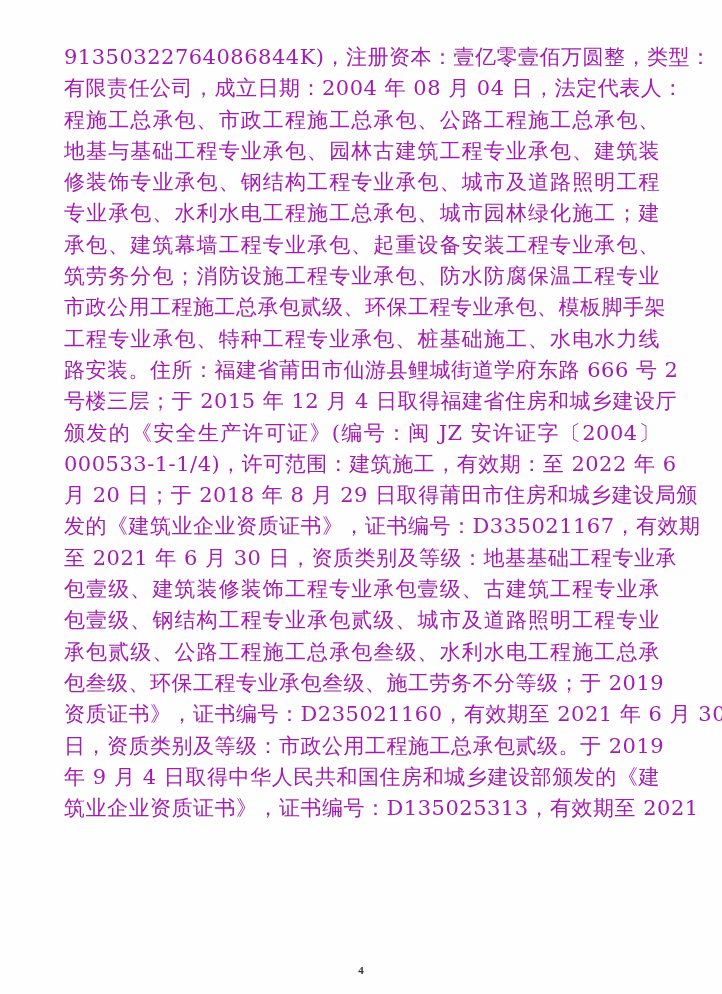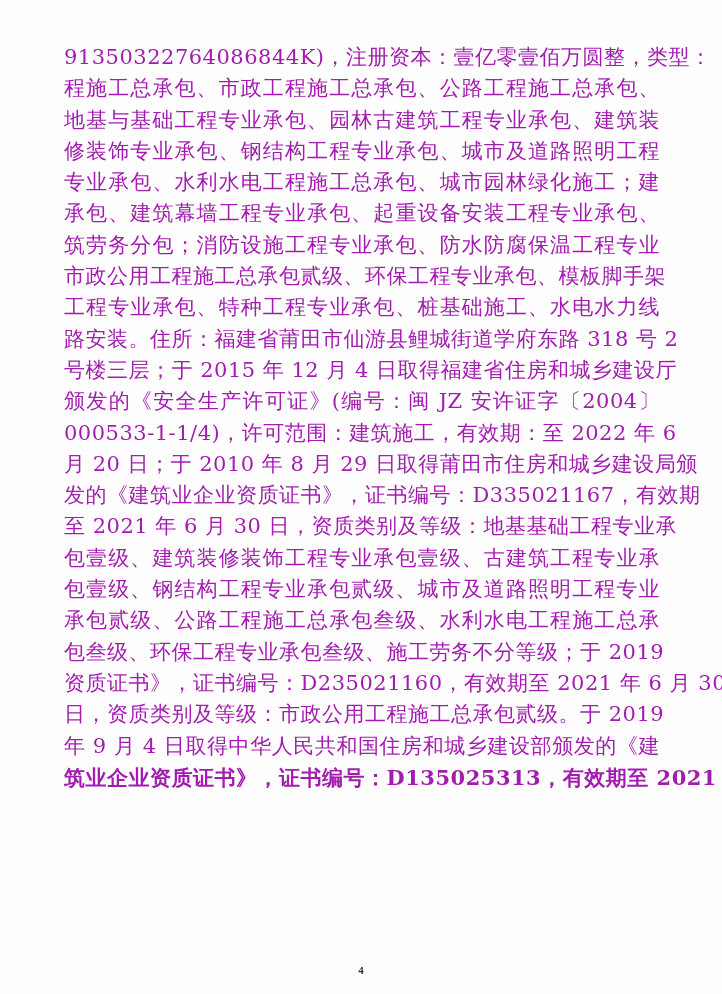--- a/index.html
+++ b/index.html
@@ -33,53 +33,53 @@
       line-height: 31.3px;
       font-size: 21px;
       white-space: nowrap;
       text-align: justify;
       text-align-last: justify;
       letter-spacing: 0.5px;
       color: #a21caf;
     }
     .line.last {
       text-align-last: justify;
-      font-weight: bold;
     }
     .page-number {
       position: absolute;
       left: 0;
       width: 722px;
       top: 964px;
       text-align: center;
       font-size: 11px;
       font-weight: bold;
       color: #333;
       font-family: "Liberation Serif", serif;
     }
   </style>
 </head>
 <body>
 
 <div class="page">
   <div class="body-text">
     <span class="line">91350322764086844K)，注册资本：壹亿零壹佰万圆整，类型：</span>
+    <span class="line">有限责任公司，成立日期：2004 年 08 月 04 日，法定代表人：</span>
     <span class="line">程施工总承包、市政工程施工总承包、公路工程施工总承包、</span>
     <span class="line">地基与基础工程专业承包、园林古建筑工程专业承包、建筑装</span>
     <span class="line">修装饰专业承包、钢结构工程专业承包、城市及道路照明工程</span>
     <span class="line">专业承包、水利水电工程施工总承包、城市园林绿化施工；建</span>
     <span class="line">承包、建筑幕墙工程专业承包、起重设备安装工程专业承包、</span>
     <span class="line">筑劳务分包；消防设施工程专业承包、防水防腐保温工程专业</span>
     <span class="line">市政公用工程施工总承包贰级、环保工程专业承包、模板脚手架</span>
     <span class="line">工程专业承包、特种工程专业承包、桩基础施工、水电水力线</span>
-    <span class="line">路安装。住所：福建省莆田市仙游县鲤城街道学府东路 318 号 2</span>
+    <span class="line">路安装。住所：福建省莆田市仙游县鲤城街道学府东路 666 号 2</span>
     <span class="line">号楼三层；于 2015 年 12 月 4 日取得福建省住房和城乡建设厅</span>
     <span class="line">颁发的《安全生产许可证》(编号：闽 JZ 安许证字〔2004〕</span>
     <span class="line">000533-1-1/4)，许可范围：建筑施工，有效期：至 2022 年 6</span>
-    <span class="line">月 20 日；于 2010 年 8 月 29 日取得莆田市住房和城乡建设局颁</span>
+    <span class="line">月 20 日；于 2018 年 8 月 29 日取得莆田市住房和城乡建设局颁</span>
     <span class="line">发的《建筑业企业资质证书》，证书编号：D335021167，有效期</span>
     <span class="line">至 2021 年 6 月 30 日，资质类别及等级：地基基础工程专业承</span>
     <span class="line">包壹级、建筑装修装饰工程专业承包壹级、古建筑工程专业承</span>
     <span class="line">包壹级、钢结构工程专业承包贰级、城市及道路照明工程专业</span>
     <span class="line">承包贰级、公路工程施工总承包叁级、水利水电工程施工总承</span>
     <span class="line">包叁级、环保工程专业承包叁级、施工劳务不分等级；于 2019</span>
     <span class="line">资质证书》，证书编号：D235021160，有效期至 2021 年 6 月 30</span>
     <span class="line">日，资质类别及等级：市政公用工程施工总承包贰级。于 2019</span>
     <span class="line">年 9 月 4 日取得中华人民共和国住房和城乡建设部颁发的《建</span>
     <span class="line last">筑业企业资质证书》，证书编号：D135025313，有效期至 2021</span>

